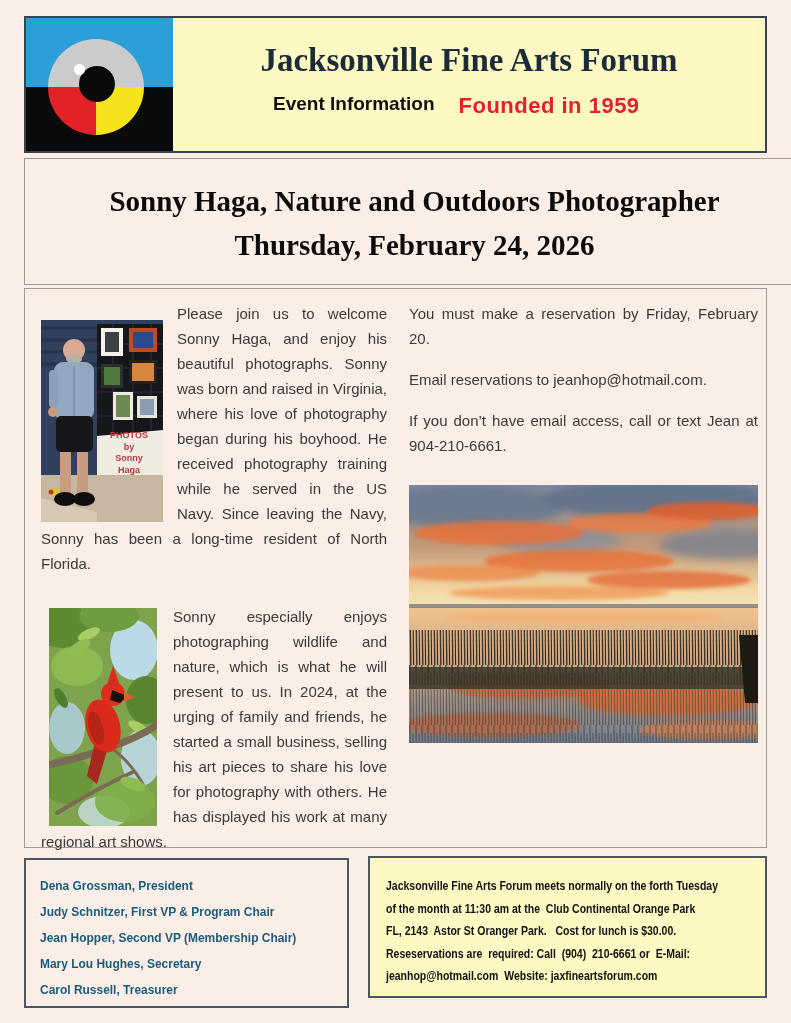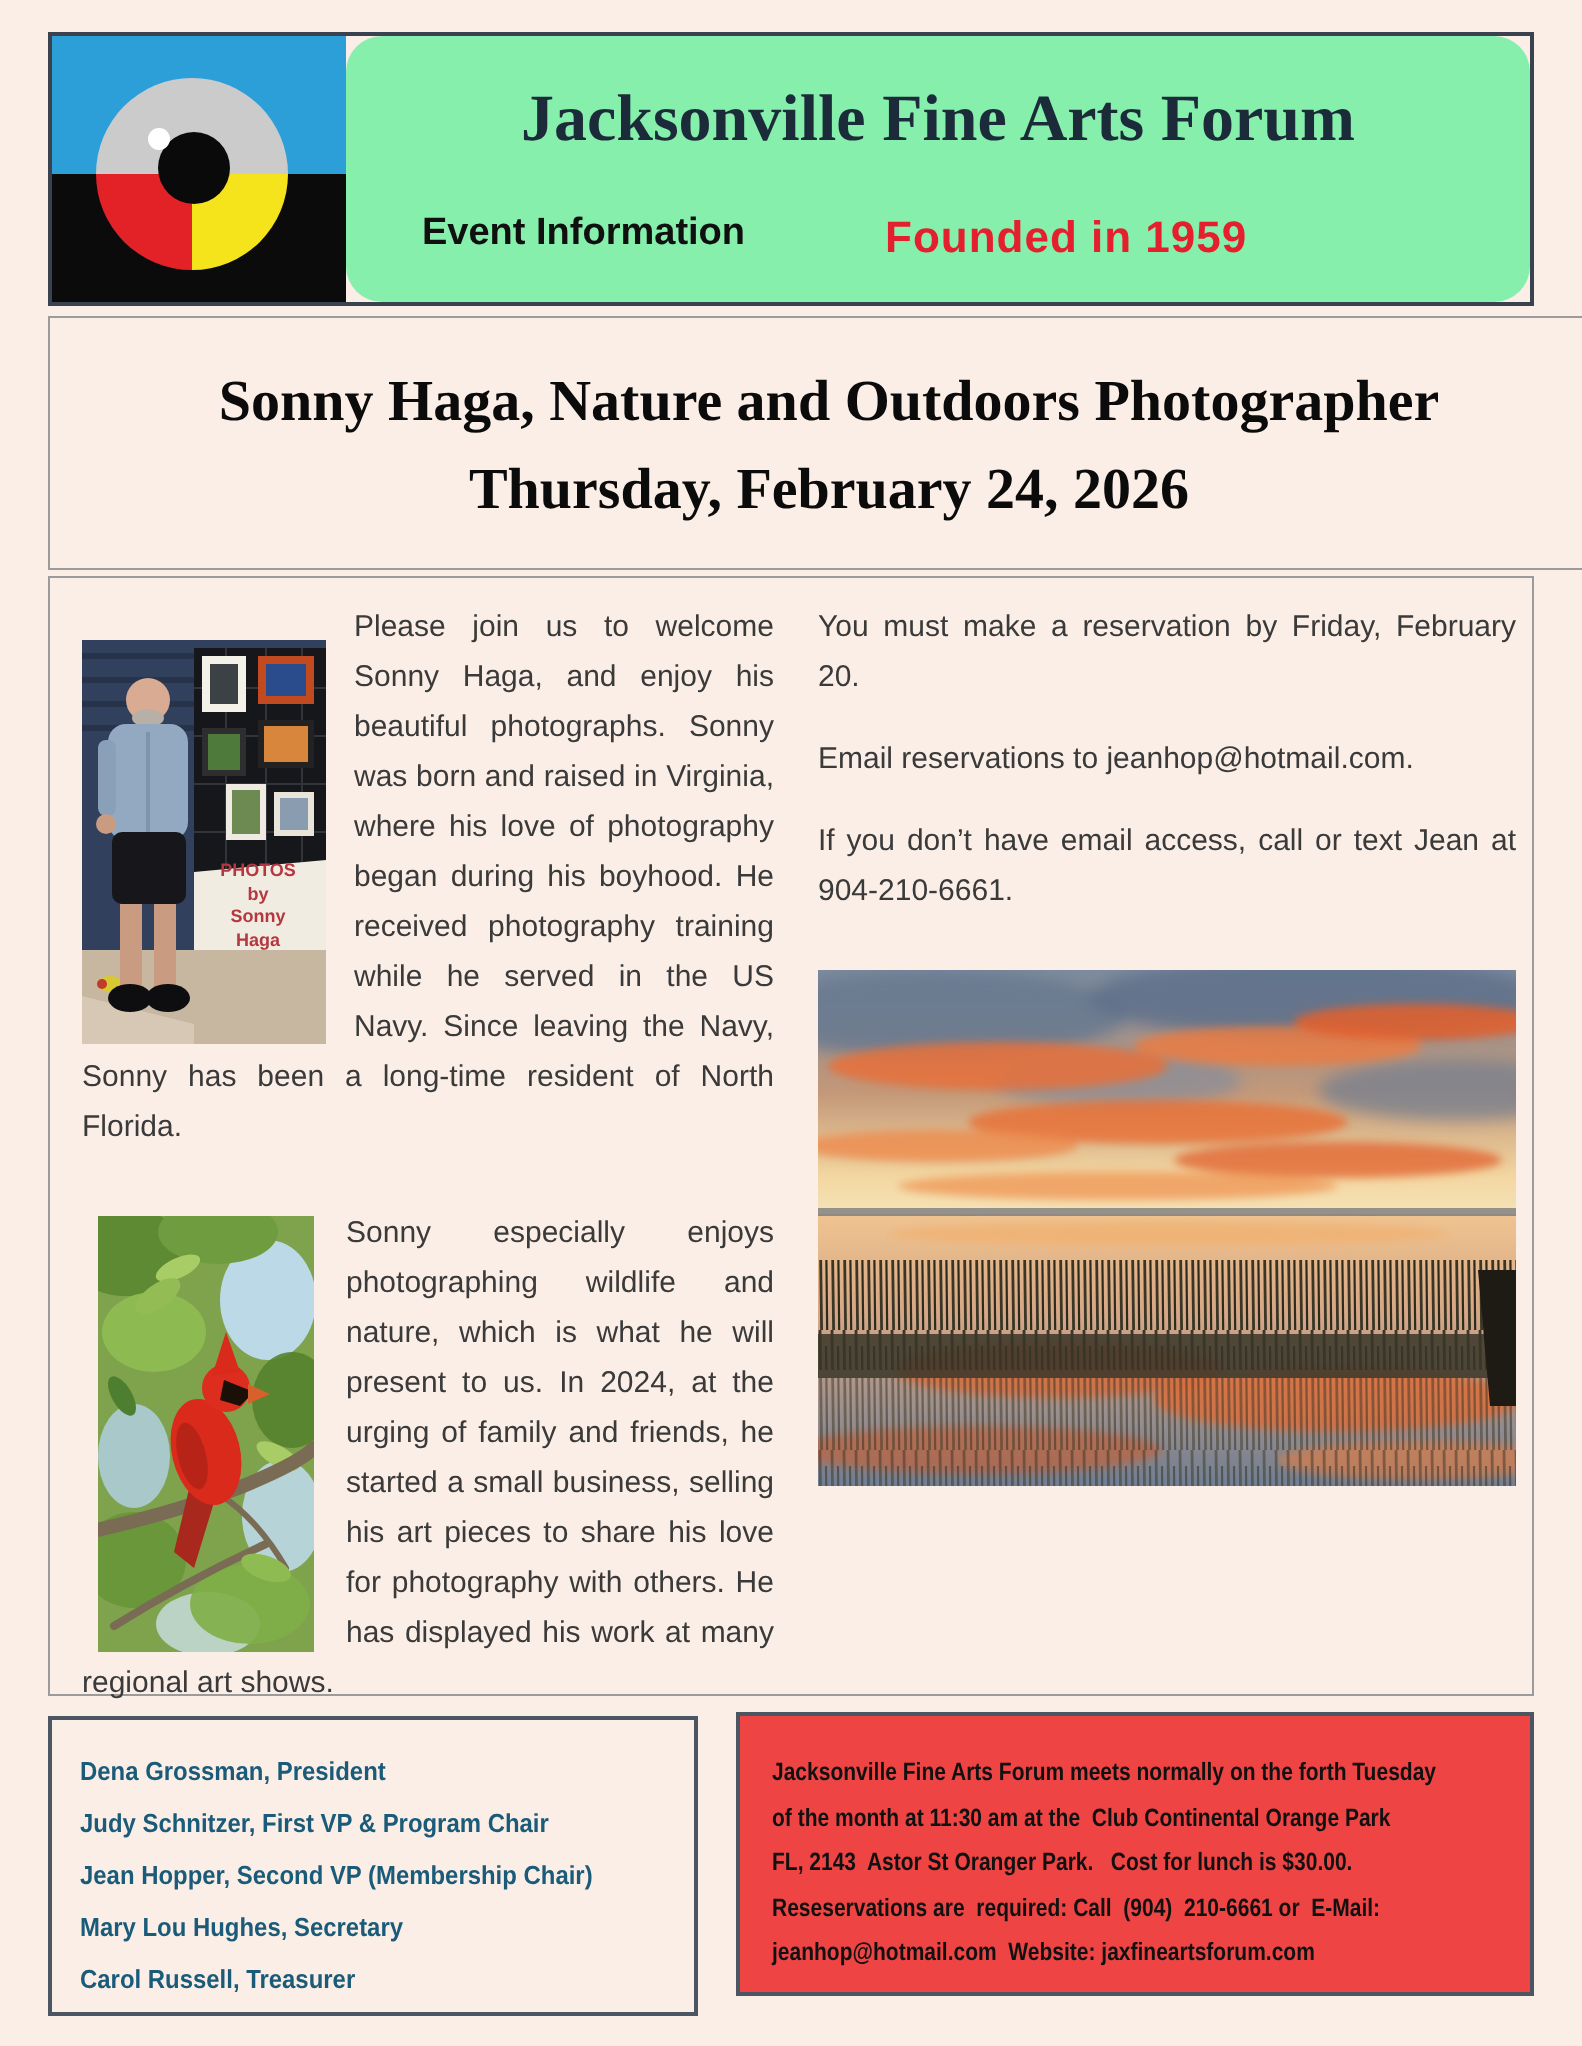--- a/index.html
+++ b/index.html
@@ -24,26 +24,26 @@
     background:conic-gradient(from 90deg, #F5E41C 0 25%, #E32228 0 50%, #CBCBCB 0);
   }
   .pupil {
     position:absolute; left:31px; top:27px; width:36px; height:36px;
     border-radius:50%; background:#0A0A0A;
   }
   .hilite {
     position:absolute; left:26px; top:25px; width:11px; height:11px;
     border-radius:50%; background:#FFFFFF;
   }
-  .banner { flex:1; background:#86efac; position:relative;border-radius:18px; }
+  .banner { flex:1; background:#fef9c3; position:relative; }
   .banner-title {
     margin-top:24px; text-align:center;
     font-family:"Liberation Serif", serif; font-weight:700; font-size:33px; color:#1C2B3A;
   }
-  .banner-sub { display:flex; margin-top:27px; padding-left:38px; gap:70px; }
+  .banner-sub { display:flex; margin-top:14px; padding-left:100px; gap:24px; }
   .evt { font-weight:700; font-size:19px; color:#101010; }
   .founded { font-weight:700; font-size:22px; color:#E5202E; letter-spacing:0.5px; }
 
   
   .title-box {
     position:absolute; left:24px; top:158px; width:781px; height:127px;
     border:1px solid #9B9B9B; text-align:center; padding-top:20px;
   }
   .title-line {
     font-family:"Liberation Serif", serif; font-weight:700; font-size:29px;
@@ -76,21 +76,21 @@
   .officers-box {
     position:absolute; left:24px; top:858px; width:325px; height:150px;
     border:2px solid #4C5662; padding:13px 0 0 14px;
   }
   .officer-line {
     font-weight:700; font-size:13px; line-height:26px; color:#1A5B7A;
     white-space:pre; transform:scaleX(0.92); transform-origin:0 50%;
   }
   .meeting-box {
     position:absolute; left:368px; top:856px; width:399px; height:142px;
-    background:#ef4444; border:2px solid #4C5662; padding:17px 0 0 16px;
+    background:#fef9c3; border:2px solid #4C5662; padding:17px 0 0 16px;
   }
   .meeting-line {
     font-weight:700; font-size:12.5px; line-height:22.5px; color:#111;
     white-space:pre; transform:scaleX(0.84); transform-origin:0 50%;
   }
 </style>
 </head>
 <body>
 
 <div class="page">

